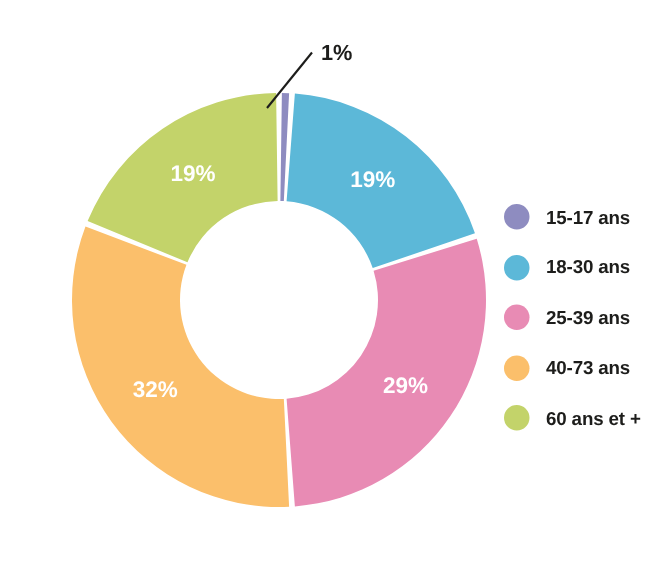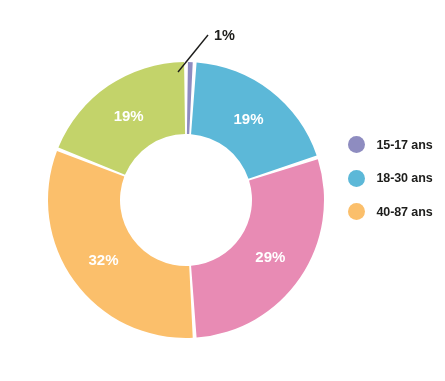--- a/index.html
+++ b/index.html
@@ -28,21 +28,20 @@
   .legend {
     position: absolute;
     left: 336px;
     top: 128px;
     width: 109px;
   }
   .legend-item {
     display: flex;
     align-items: center;
     height: 33.5px;
-    justify-content: center;
   }
   .legend-swatch {
     width: 17px;
     height: 17px;
     border-radius: 50%;
     flex: 0 0 auto;
     margin-right: 11px;
   }
   .legend-label {
     font-size: 12.5px;
@@ -95,18 +94,26 @@
   <div class="legend">
     <div class="legend-item">
       <span class="legend-swatch" style="background: rgb(142, 140, 192);"></span>
       <span class="legend-label">15-17 ans</span>
     </div>
     <div class="legend-item">
       <span class="legend-swatch" style="background: rgb(92, 184, 216);"></span>
       <span class="legend-label">18-30 ans</span>
     </div>
     <div class="legend-item">
+      <span class="legend-swatch" style="background: rgb(232, 139, 180);"></span>
+      <span class="legend-label">25-39 ans</span>
+    </div>
+    <div class="legend-item">
       <span class="legend-swatch" style="background: rgb(251, 191, 107);"></span>
-      <span class="legend-label">40-87 ans</span>
+      <span class="legend-label">40-73 ans</span>
+    </div>
+    <div class="legend-item">
+      <span class="legend-swatch" style="background: rgb(195, 211, 106);"></span>
+      <span class="legend-label">60 ans et +</span>
     </div>
   </div>
 
 </div>
 
 </body></html>

